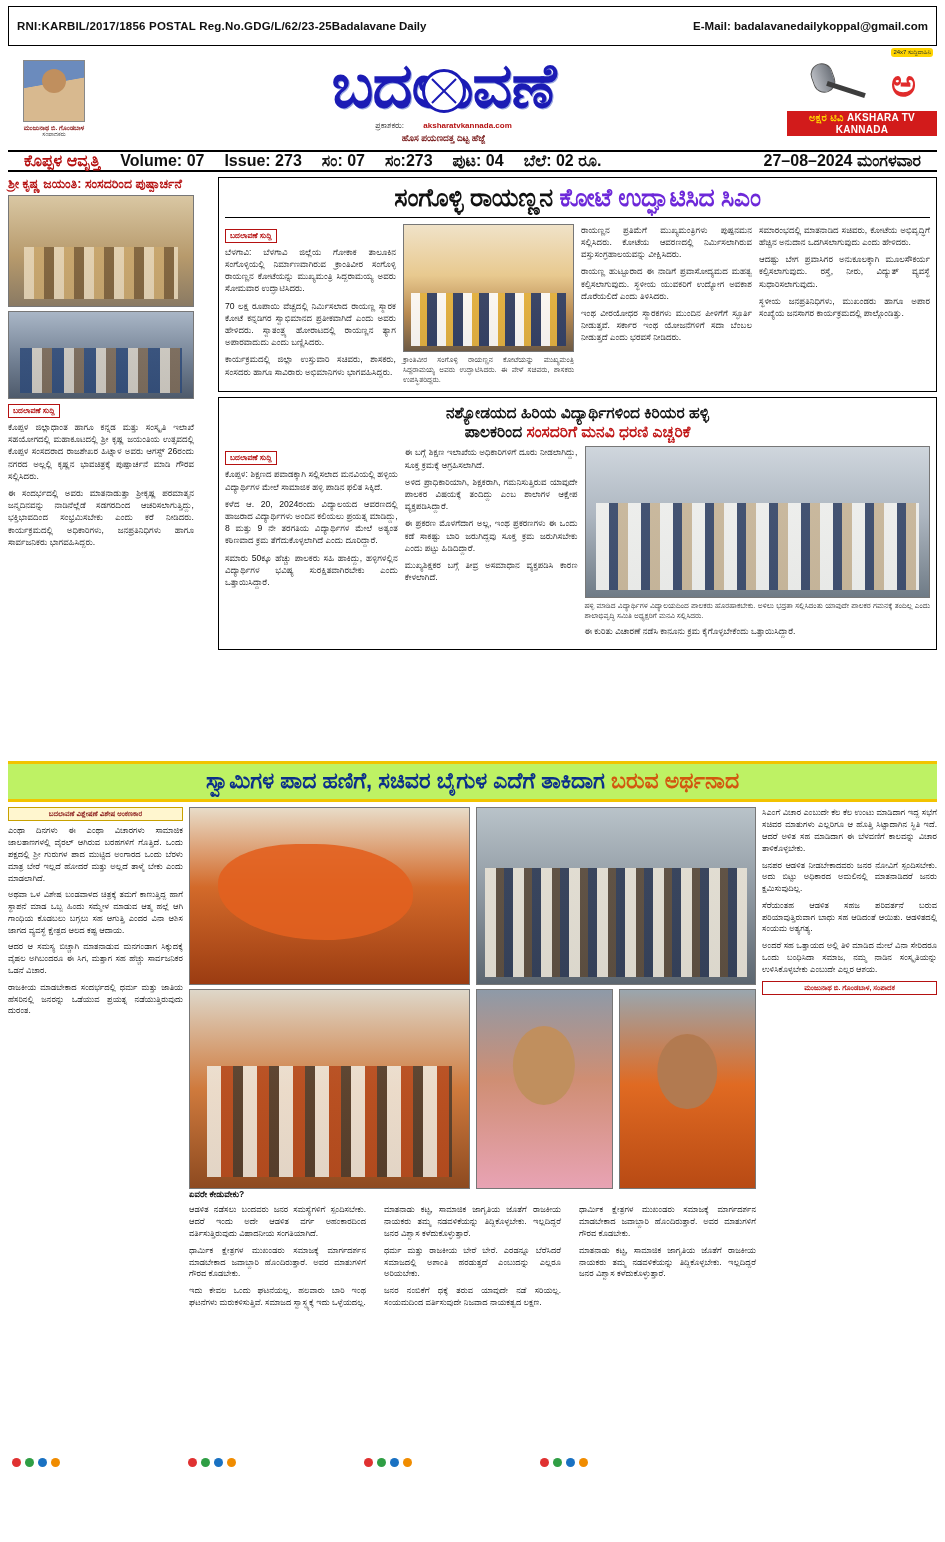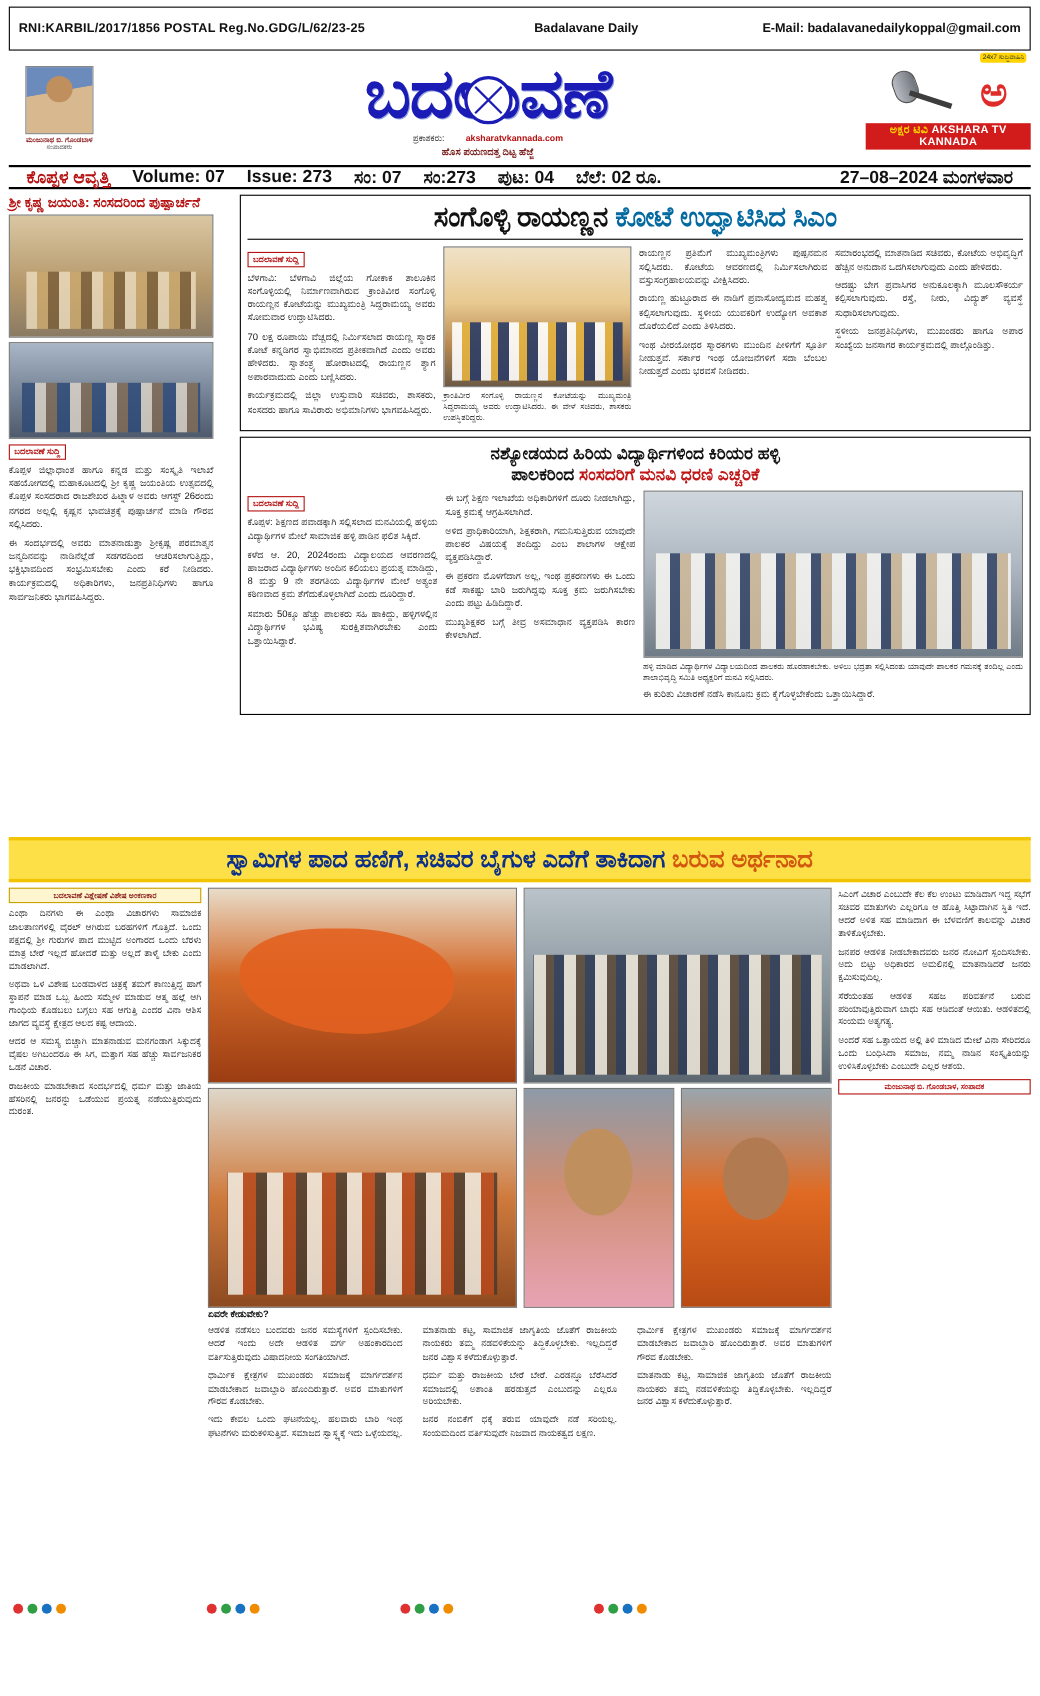--- a/index.html
+++ b/index.html
@@ -14,21 +14,21 @@
 
   
   .topstrip {
     border: 1px solid #000;
     height: 40px;
     display: flex; align-items: center;
     font-size: 11.5px; font-weight: bold;
     padding: 0 8px;
   }
   .topstrip .left { flex: 0 0 auto; letter-spacing: .2px; }
-  .topstrip .mid { flex: 1; text-align: center; padding-left: 41px; }
+  .topstrip .mid { flex: 1; text-align: left; }
   .topstrip .right { flex: 0 0 auto; }
 
   
   .masthead { display: flex; align-items: center; height: 104px; padding-top: 2px; }
   .ed-photo {
     width: 92px; text-align: center; font-size: 6px; line-height: 1.15;
   }
   .ed-photo .ph {
     width: 62px; height: 62px; margin: 0 auto 2px;
     background: linear-gradient(170deg,#6b8bbd 0%,#6b8bbd 38%,#d8b98f 39%,#d8b98f 100%);
@@ -135,21 +135,21 @@
     font-family: "Liberation Sans", sans-serif; color: #111;
   }
   .body-kn p { margin-bottom: 5px; }
 
   
   .headline-box { border: 1px solid #000; padding: 5px 6px 6px; height: 100%; }
   .headline {
     text-align: center; font-weight: bold; color: #111;
     font-size: 25px; line-height: 1.15; letter-spacing: -.3px;
   }
-  .headline .red { color: #0369a1; text-align: center; }
+  .headline .red { color: #6d28d9; text-align: center; }
   .hl-rule { height: 1px; background: #000; margin: 5px 0 6px; }
   .cols3 { display: flex; gap: 7px; }
   .cols3 > div { flex: 1; }
   .lead-photo {
     height: 128px; border: 1px solid #777; margin-bottom: 3px;
     background: linear-gradient(180deg,#f0e2c8 0%,#e8c98f 40%,#b98b52 70%,#6d5a45 100%);
     position: relative;
   }
   .lead-photo:after {
     content:""; position:absolute; left:4%; bottom:4%; width:92%; height:42%;
@@ -174,21 +174,21 @@
   .story2-photo:after {
     content:""; position:absolute; left:3%; bottom:5%; width:94%; height:58%;
     background: repeating-linear-gradient(90deg,#f2f2ef 0 13px,#3a4a6b 13px 22px,#cbb89a 22px 32px);
     opacity:.92;
   }
 
   
   .feature-banner {
     margin-top: 6px;
     border-top: 3px solid #f2c300; border-bottom: 3px solid #f2c300;
-    background: #fde047;
+    background: #bef264;
     text-align: center; font-weight: bold; font-size: 22px; line-height: 1.2;
     padding: 4px 16px 5px;
     color: #0b2f8a;
   }
   .feature-banner .org { color: #d2570f; }
 
   
   .feature { display: flex; gap: 6px; margin-top: 5px; height: 645px; }
   .fcol { width: 175px; }
   .fmid { flex: 1; }

